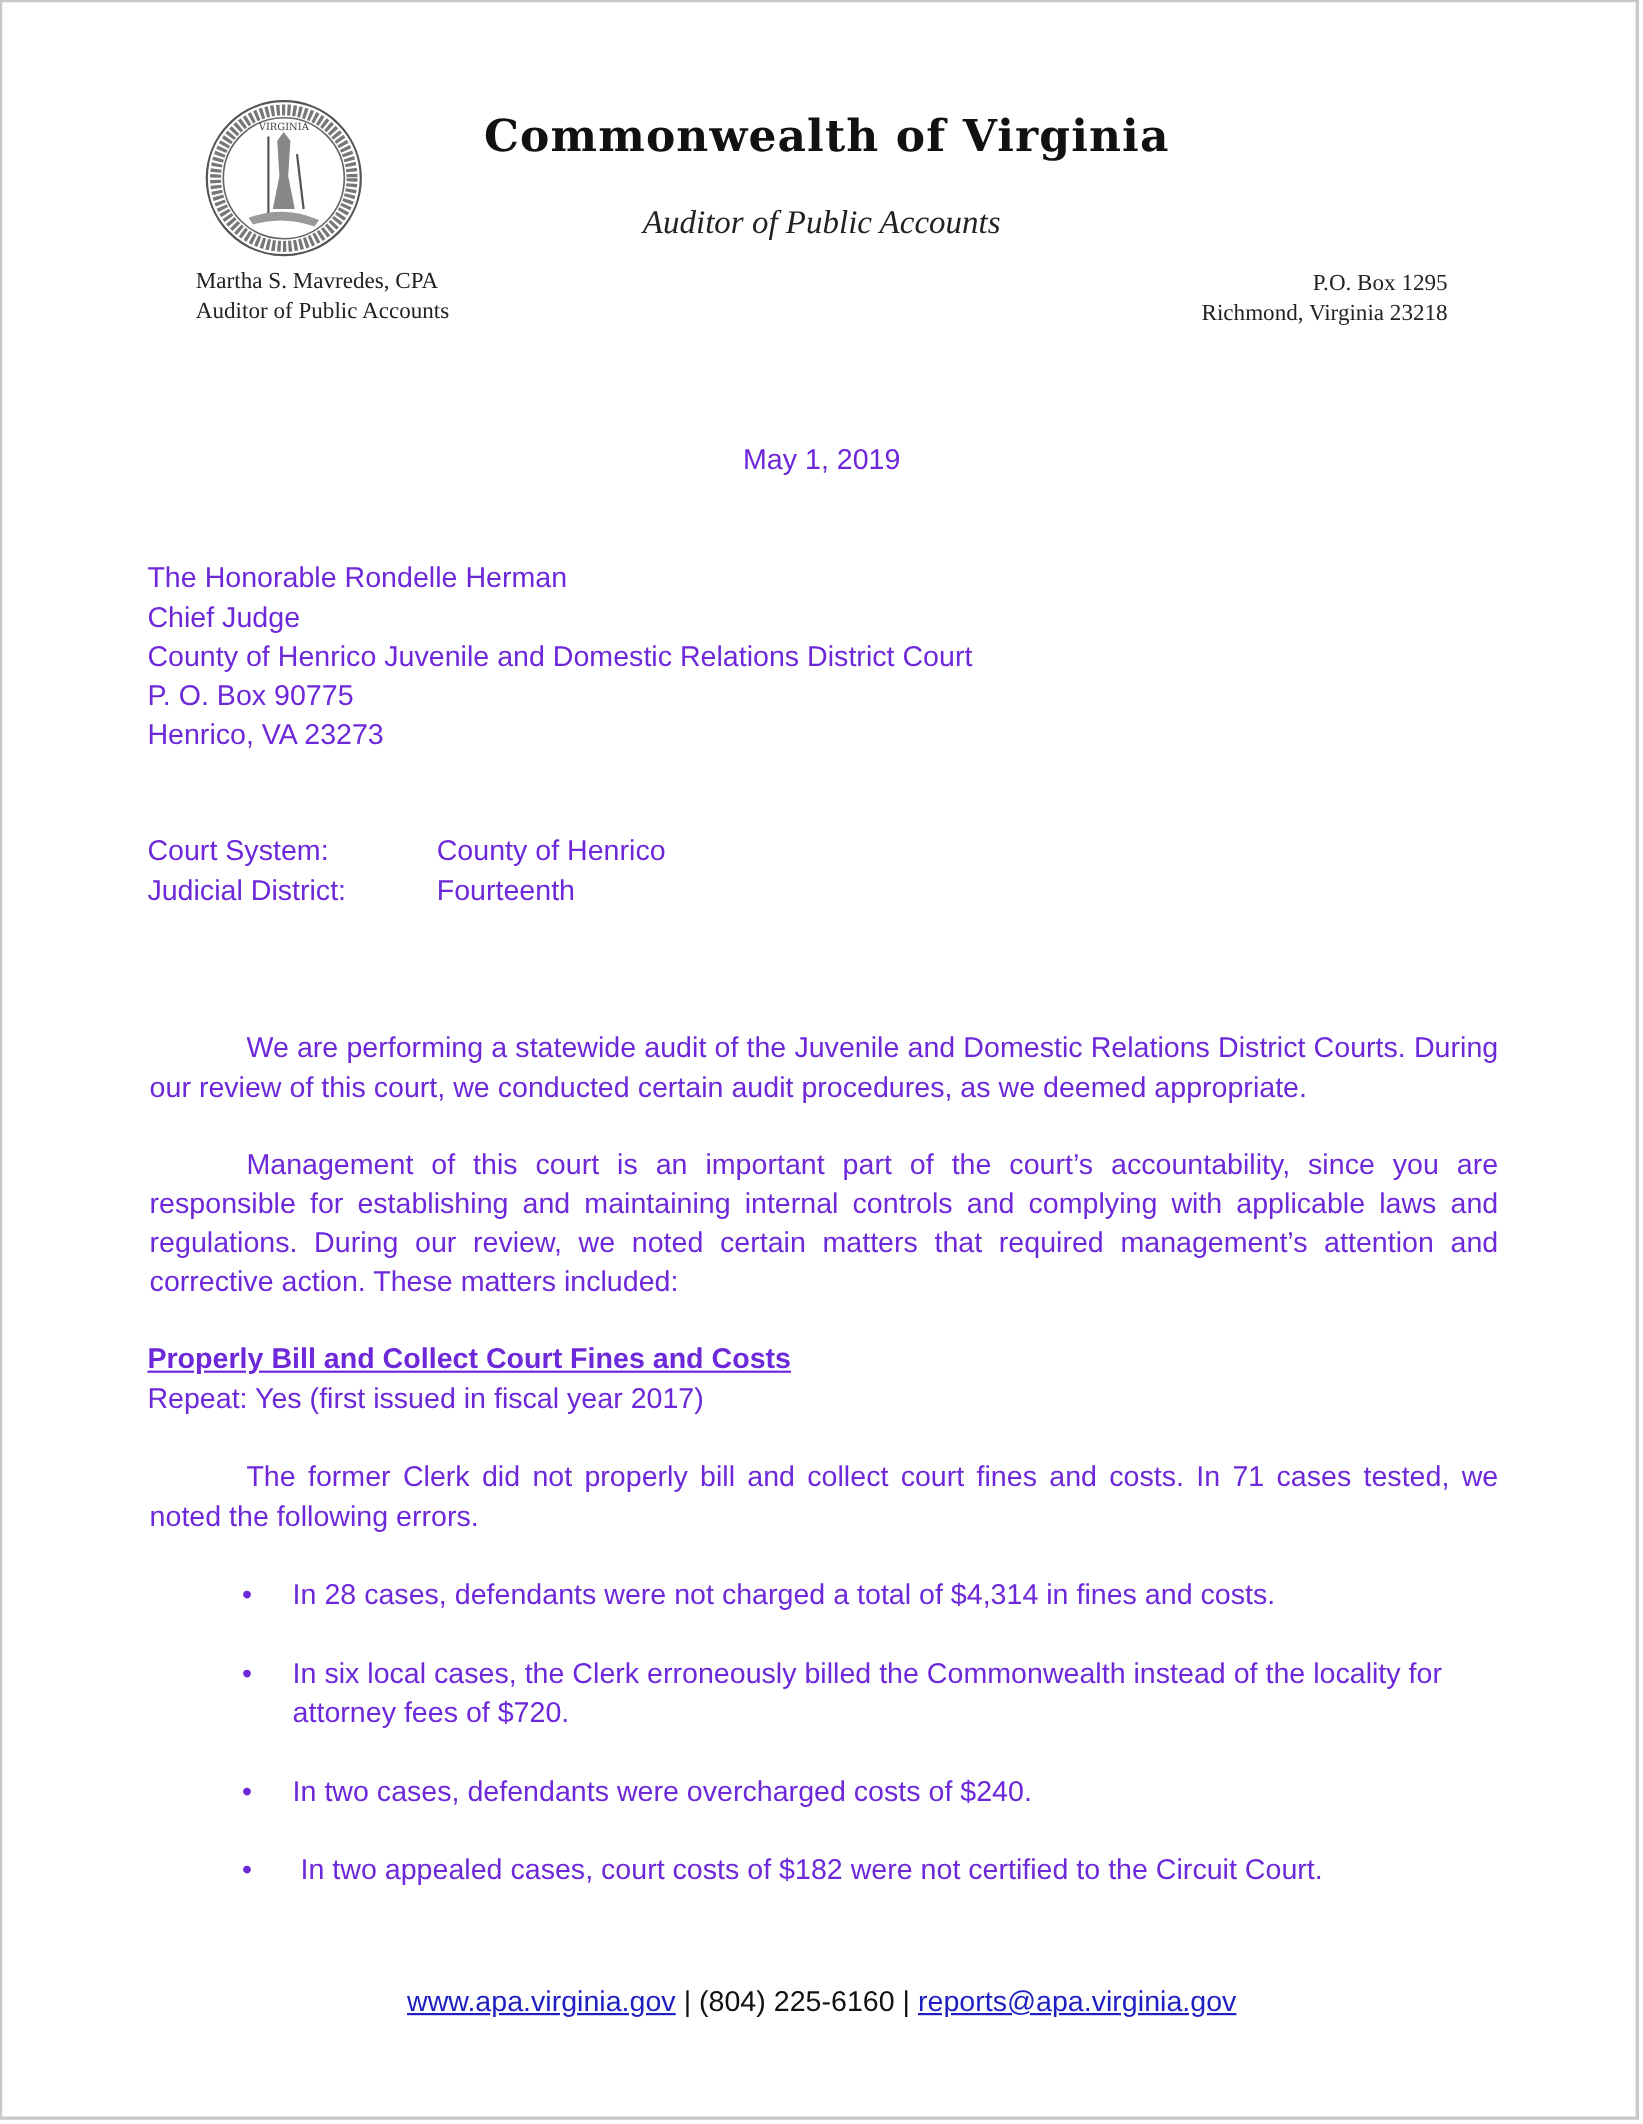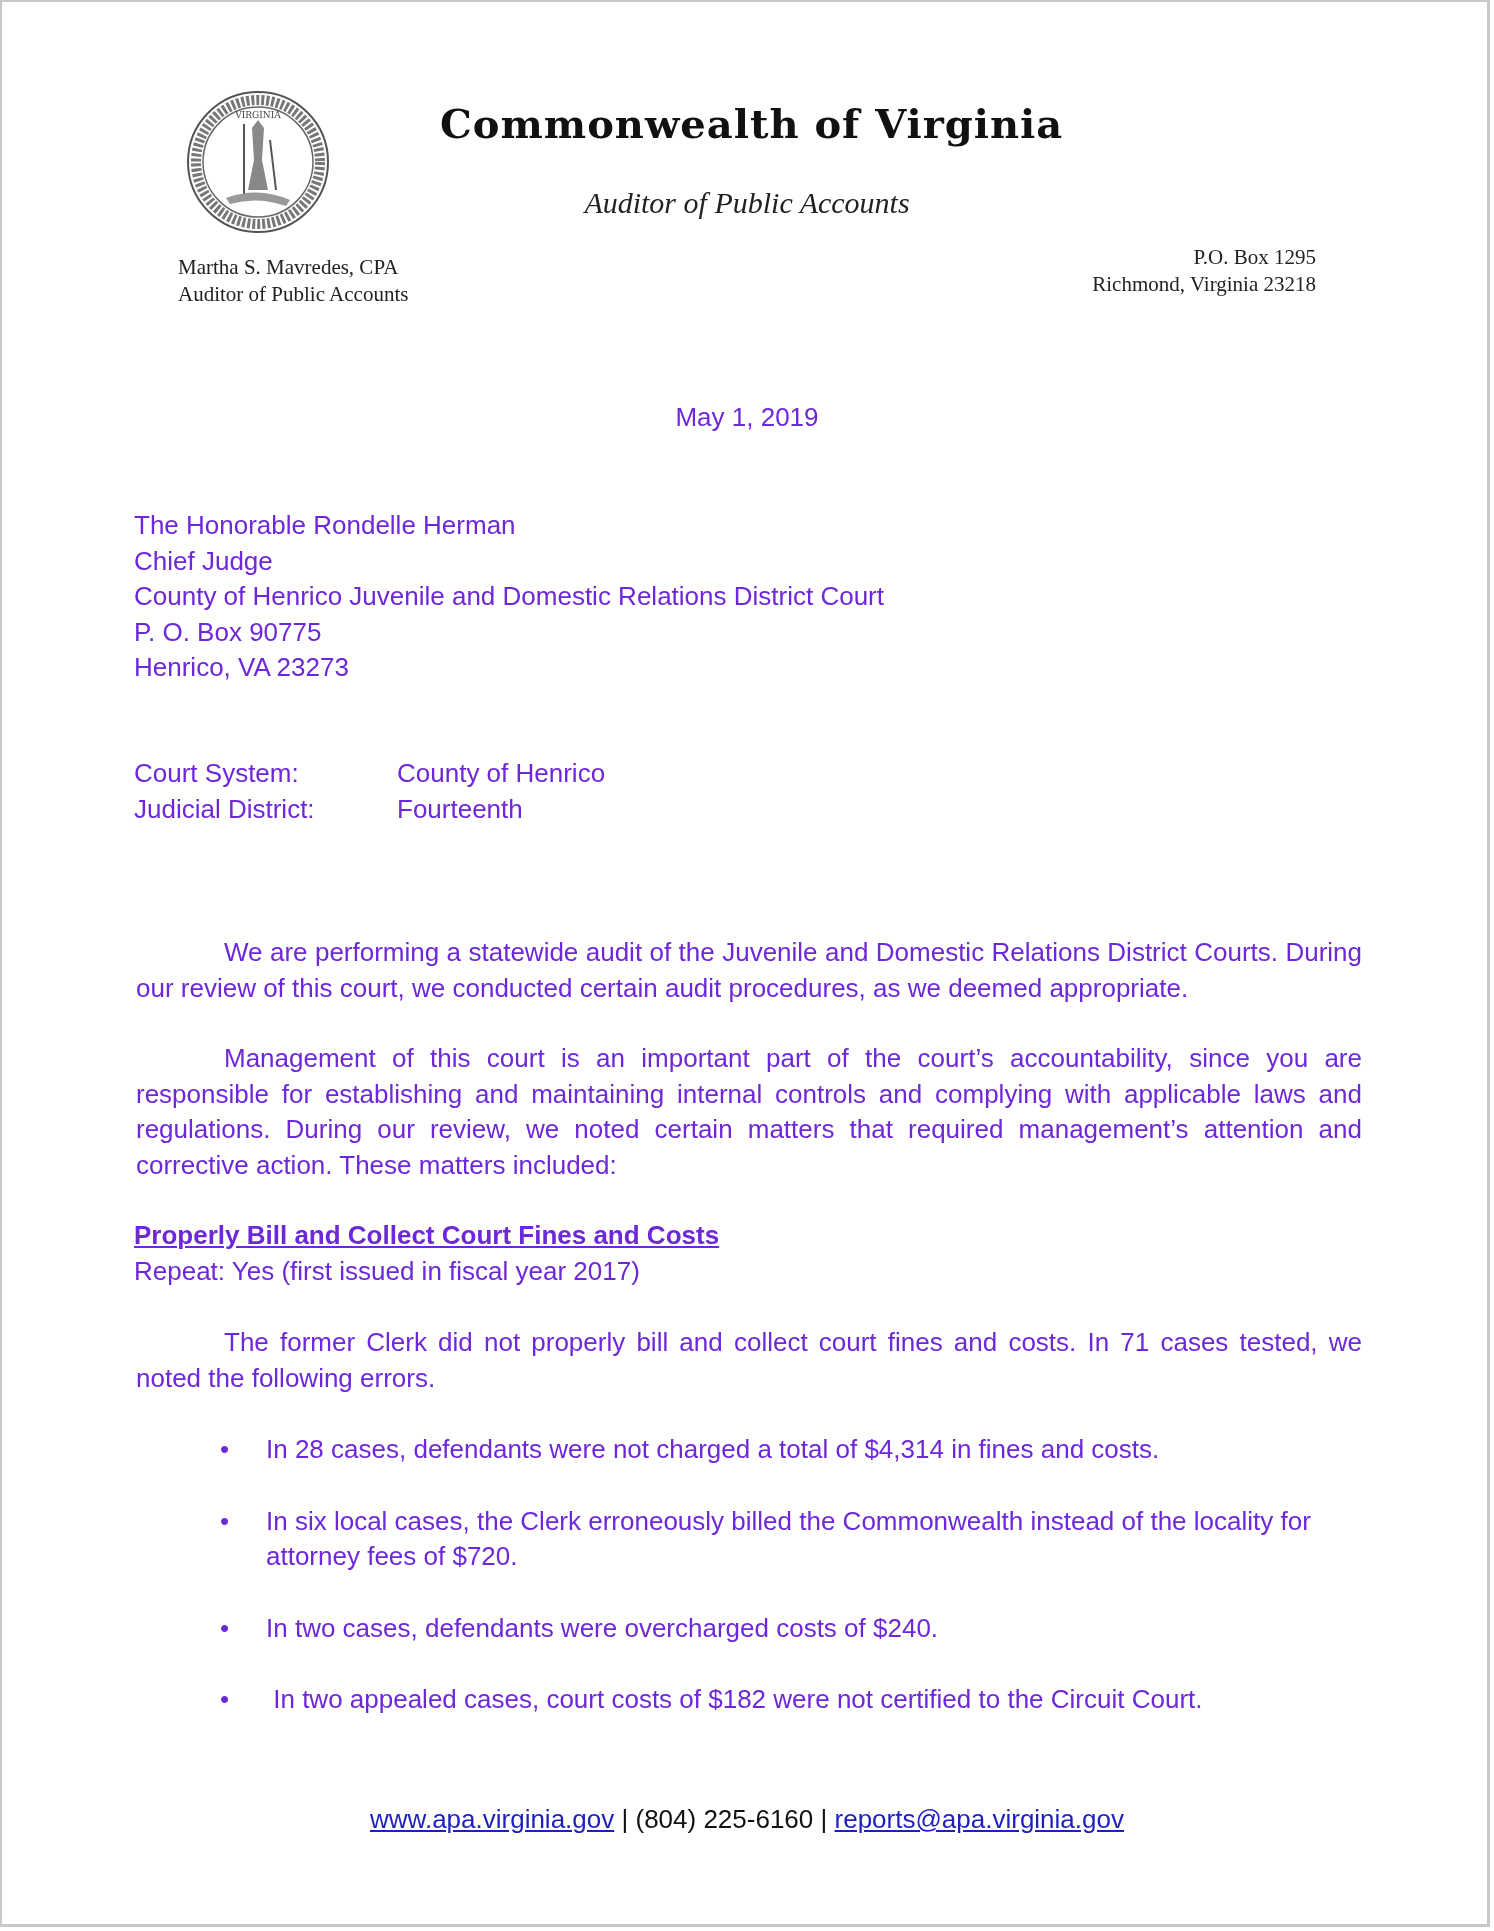--- a/index.html
+++ b/index.html
@@ -25,21 +25,21 @@
   .title {
     left: 440px; top: 100px; width: 614px;
     font-family: "DejaVu Serif", "Liberation Serif", serif;
     font-weight: bold; font-size: 40px; letter-spacing: 1px;
     white-space: nowrap; text-align: center; color: #111;
   }
   .subtitle {
     left: 440px; top: 186px; width: 614px; text-align: center;
     font-style: italic; font-size: 30px; color: #222; white-space: nowrap;
   }
-  .addr-left { left: 178px; top: 242px; font-size: 21px; line-height: 27px; color: #222; margin-top: 12px; }
+  .addr-left { left: 178px; top: 242px; font-size: 21px; line-height: 27px; color: #222; }
   .addr-right { right: 178px; top: 244px; font-size: 21px; line-height: 27px; color: #222; text-align: right; }
 
   
   .body-text { font-size: 26px; line-height: 35.5px; color: #6d28d9; }
   .date { left: 0; width: 1494px; top: 400px; text-align: center; }
   .recipient { left: 134px; top: 508px; }
   .meta { left: 134px; top: 756px; }
   .meta-row { display: flex; }
   .meta-label { width: 263px; }
   .para { left: 136px; width: 1226px; text-align: justify; }

